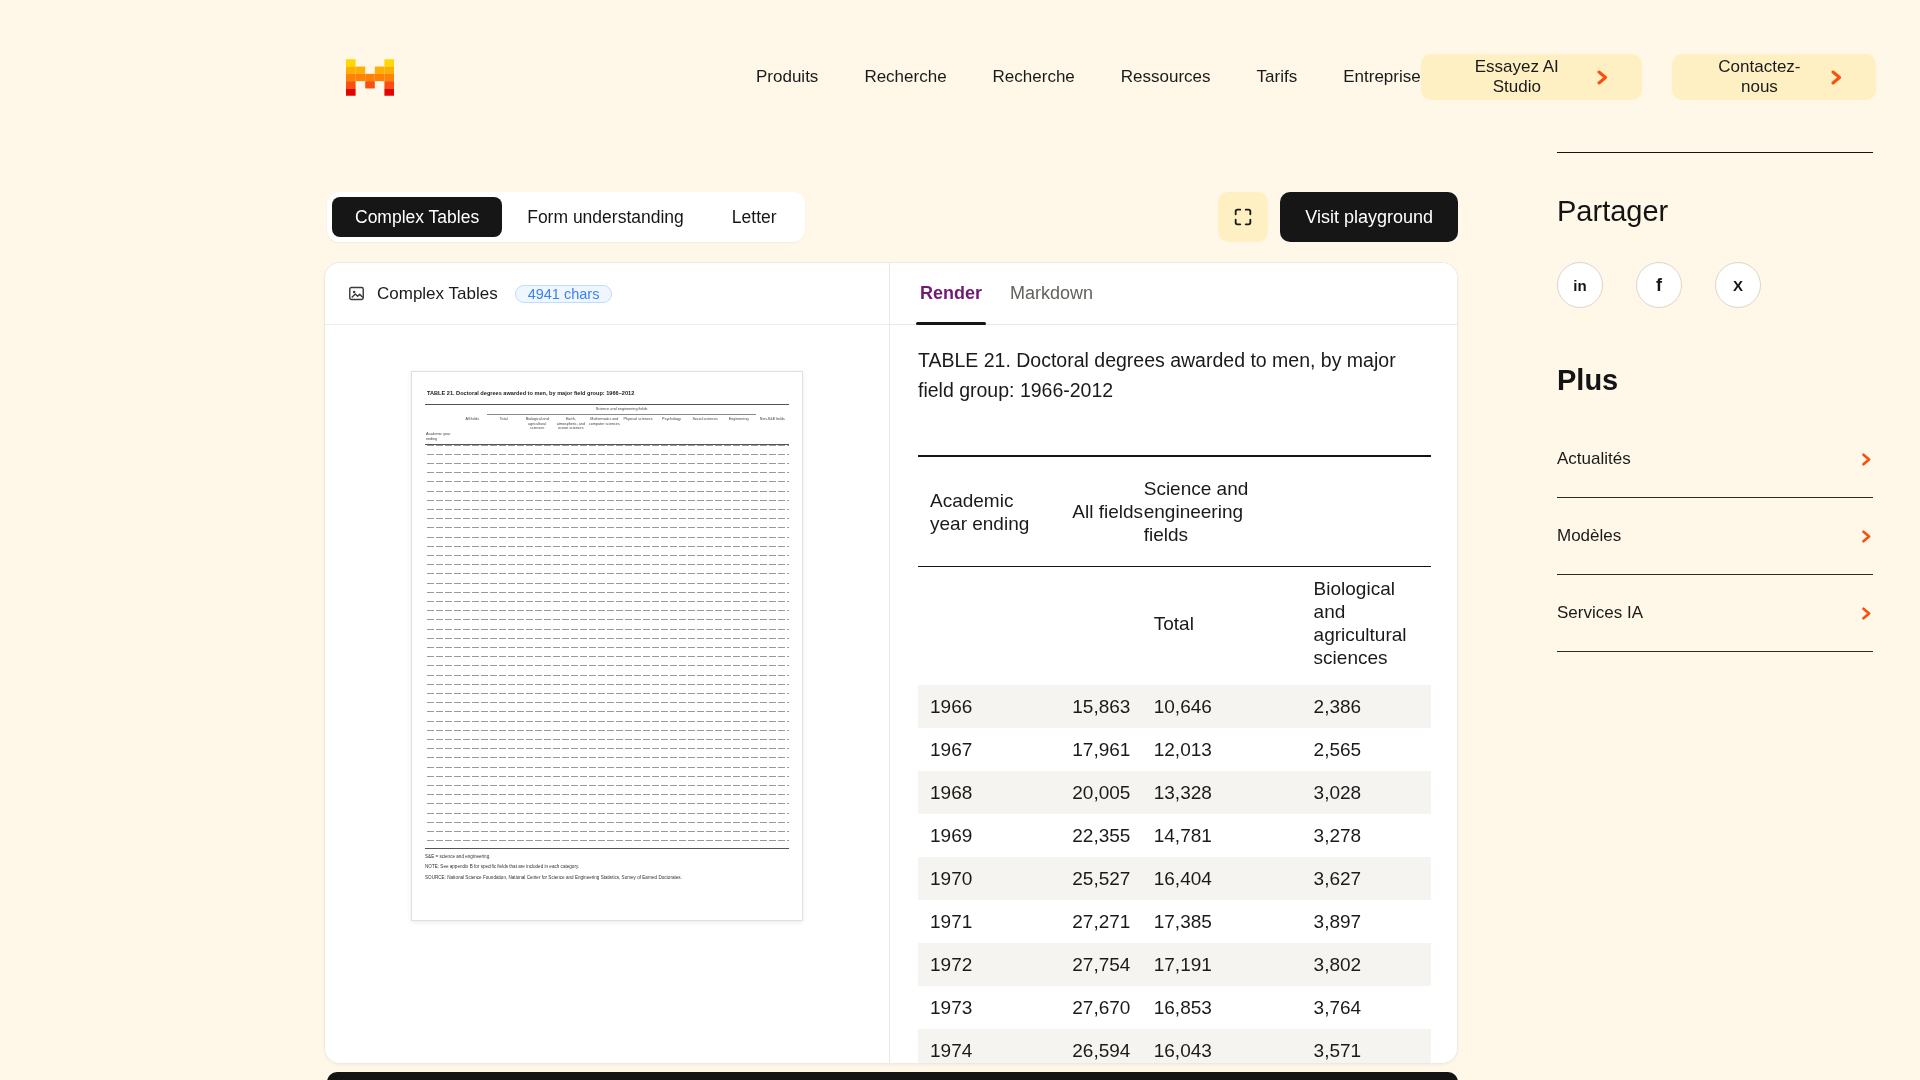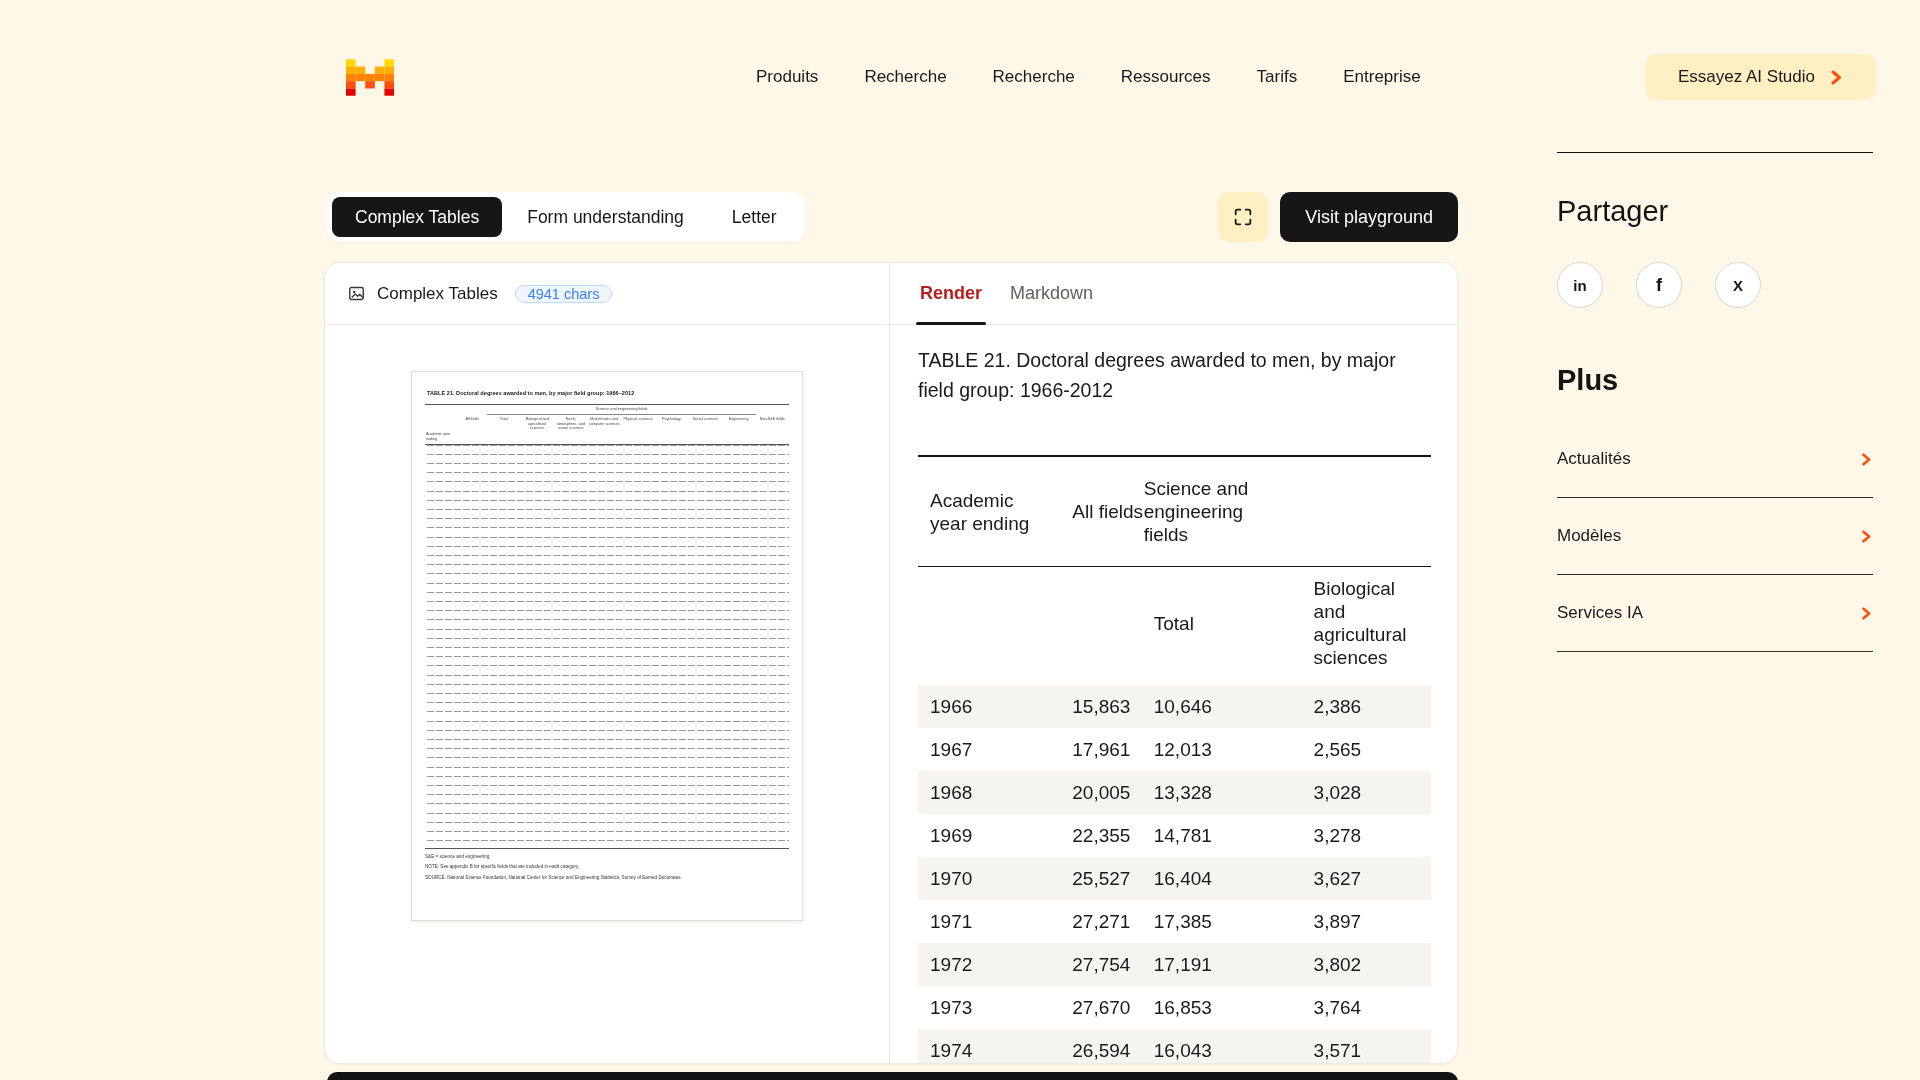--- a/index.html
+++ b/index.html
@@ -68,21 +68,21 @@
         #9a9a9a 27px 28px, transparent 28px 36px,
         #9a9a9a 36px 37px, transparent 37px 46px);
   }
   .scan-notes { margin-top:5px; }
   .scan-note { font-size:4.6px; color:#333; line-height:1.35; margin-bottom:4px; }
 
   
   .render-panel { flex:1; display:flex; flex-direction:column; background:#fff; min-width:0; }
   .output-tabs { height:62px; flex:0 0 auto; display:flex; align-items:stretch; padding:0 16px; border-bottom:1px solid #E9E7DF; }
   .rtab { position:relative; border:none; background:transparent; font-family:inherit; font-size:18px; padding:0 14px; color:#63615B; display:flex; align-items:center; cursor:pointer; }
-  .rtab.active { color:#b91c1c; font-weight:700; }
+  .rtab.active { color:#701a75; font-weight:700; }
   .rtab.active::after { content:""; position:absolute; left:10px; right:10px; bottom:-1px; height:3px; background:#161616; border-radius:2px; }
   .render-content { flex:1; padding:20px 26px 0 28px; overflow:hidden; }
   .table-title { font-size:19.5px; line-height:1.55; color:#1a1a1a; max-width:498px; margin-bottom:50px; }
 
   table.data-table { width:100%; border-collapse:collapse; border-top:2.5px solid #141414; table-layout:fixed; }
   .data-table th, .data-table td { font-size:19px; font-weight:400; color:#1a1a1a; text-align:left; vertical-align:middle; line-height:23px; }
   .data-table thead tr.h1 { border-bottom:1.5px solid #141414; }
   .data-table thead tr.h1 th { padding-top:20px; padding-bottom:20px; }
   .data-table thead tr.h2 th { padding-top:10px; padding-bottom:16px; }
   .data-table tbody td { padding-top:10px; padding-bottom:10px; }
@@ -141,20 +141,26 @@
         <a class="nav-link">Recherche</a>
         <a class="nav-link">Recherche</a>
         <a class="nav-link">Ressources</a>
         <a class="nav-link">Tarifs</a>
         <a class="nav-link">Entreprise</a>
       </nav>
 
     <div class="header-ctas">
       <button class="pill-btn">
         <span>Essayez AI Studio</span>
+        <svg class="chev big" viewBox="0 0 12 12">
+            <path d="M3.2 1.6 L8.4 6 L3.2 10.4"></path>
+          </svg>
+      </button>
+      <button class="pill-btn">
+        <span>Contactez-nous</span>
         <svg class="chev big" viewBox="0 0 12 12">
             <path d="M3.2 1.6 L8.4 6 L3.2 10.4"></path>
           </svg>
       </button>
     </div>
   </header>
 
   <div class="toolbar">
     <div class="seg">
         <button class="seg-tab active">Complex Tables</button>

